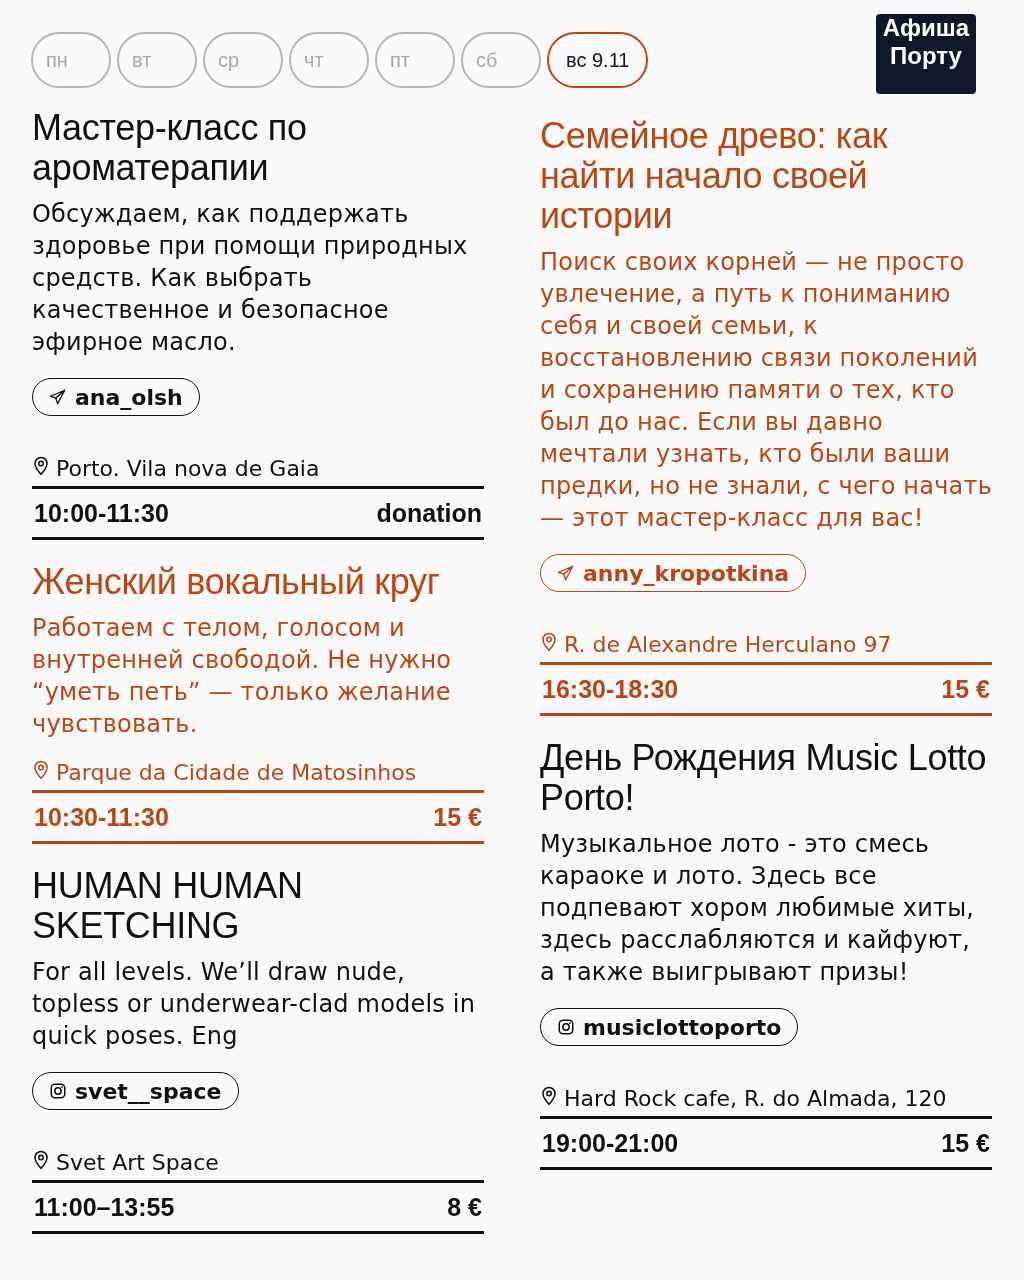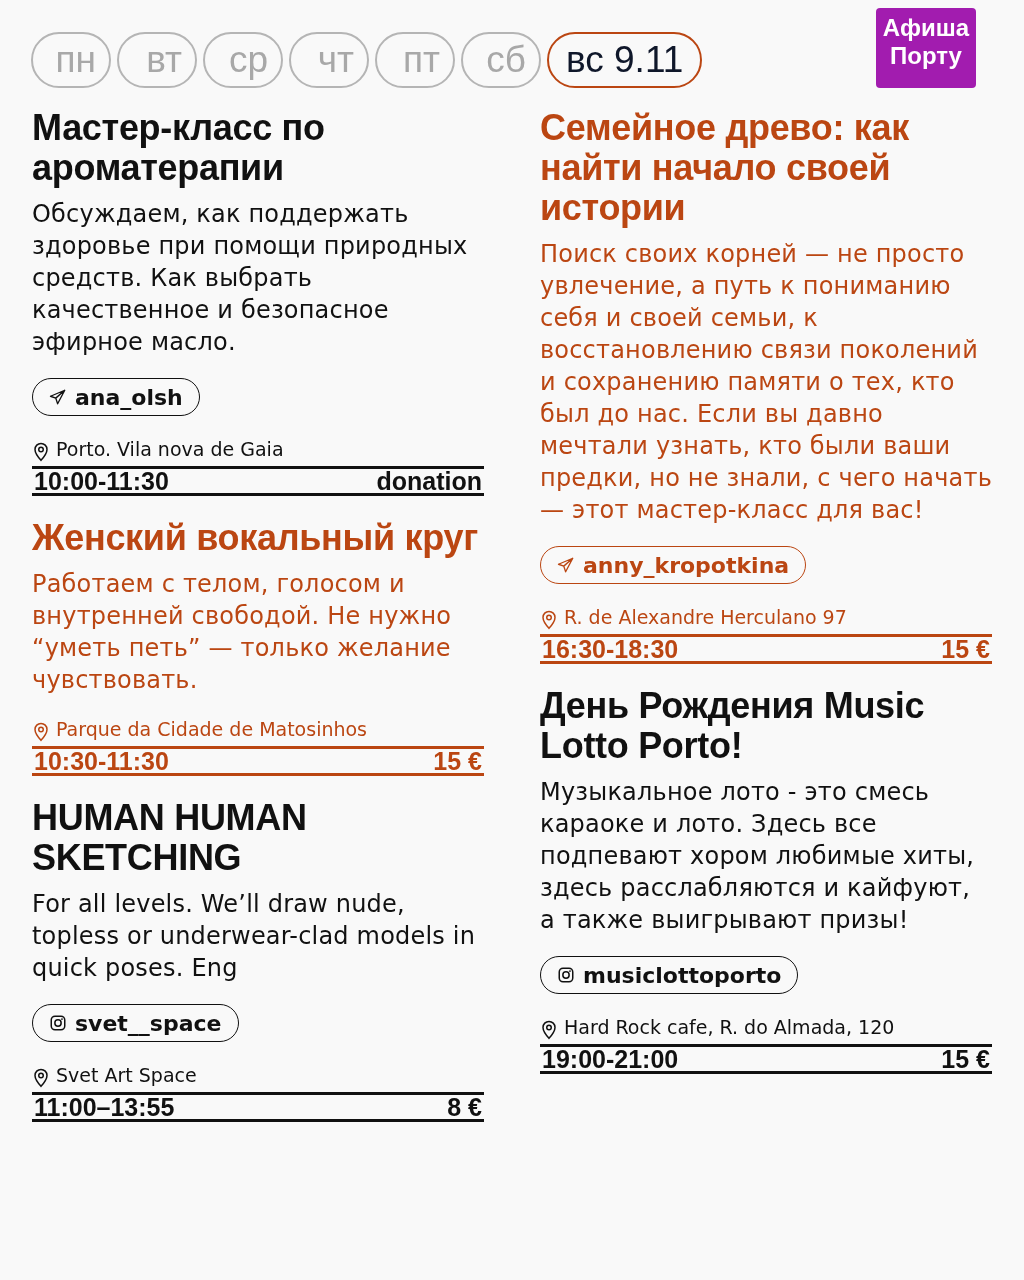--- a/index.html
+++ b/index.html
@@ -6,52 +6,52 @@
   body {
     width: 1024px; height: 1280px; overflow: hidden;
     background: #f9f9f9;
     font-family: "DejaVu Sans", "Liberation Sans", sans-serif;
     color: #111;
     position: relative;
   }
   .days { position: absolute; left: 31px; top: 32px; display: flex; gap: 6px; }
   .day {
     height: 56px; border: 2px solid #b5b5b5; border-radius: 28px;
-    color: #a8a8a8; font-size: 37px; line-height: 52px;
-    padding: 0 13px; min-width: 80px; text-align: right;
+    color: #a8a8a8; font-size: 20px; line-height: 52px;
+    padding: 0 13px; min-width: 80px; text-align: left;
     font-family: "Liberation Sans", sans-serif;
   }
   .day.active { border-color: #bb4612; color: #0f172a; padding: 0 17px; }
   .brand {
-    position: absolute; left: 876px; top: 8px; width: 100px; height: 80px;
-    background: #a21caf; border-radius: 4px; color: #fff;
+    position: absolute; left: 876px; top: 14px; width: 100px; height: 80px;
+    background: #0f172a; border-radius: 4px; color: #fff;
     font-family: "Liberation Sans", sans-serif; font-weight: bold;
-    font-size: 24px; line-height: 28px; text-align: center; padding-top: 6px;
+    font-size: 24px; line-height: 28px; text-align: center; padding-top: 0;
   }
   .col { position: absolute; width: 452px; }
   .col.left { left: 32px; top: 108px; }
-  .col.right { left: 540px; top: 108px; }
+  .col.right { left: 540px; top: 116px; }
   .event { margin-bottom: 22px; }
   .title {
-    font-family: "Liberation Sans", sans-serif; font-weight: bold;
+    font-family: "Liberation Sans", sans-serif; font-weight: normal;
     font-size: 36px; line-height: 40px; letter-spacing: -0.3px; margin-bottom: 10px;
   }
   .desc { font-size: 24px; line-height: 32px; margin-bottom: 20px; letter-spacing: 0.2px; }
   .handle {
     display: inline-flex; align-items: center; gap: 8px;
     height: 38px; border: 1.5px solid currentColor; border-radius: 19px;
     padding: 0 16px 0 16px; font-size: 22px; margin-bottom: 20px; font-weight: bold;
   }
   .handle svg { width: 18px; height: 18px; }
-  .loc { display: flex; align-items: flex-end; gap: 6px; font-size: 19px; line-height: 26px; margin-bottom: 4px; }
+  .loc { display: flex; align-items: flex-start; gap: 6px; font-size: 22px; line-height: 26px; margin-bottom: 4px; margin-top: 20px; }
   .loc svg { width: 18px; height: 20px; }
   .timebar {
     border-top: 3px solid currentColor; border-bottom: 3px solid currentColor;
     display: flex; justify-content: space-between; align-items: center;
-    height: 30px; font-family: "Liberation Sans", sans-serif; font-weight: bold;
+    height: 54px; font-family: "Liberation Sans", sans-serif; font-weight: bold;
     font-size: 25px; padding: 0 2px;
   }
   .orange { color: #bb4612; }
   .black { color: #111; }
 </style>
 </head>
 <body>
 
 <div class="days">
   <div class="day">пн</div>

